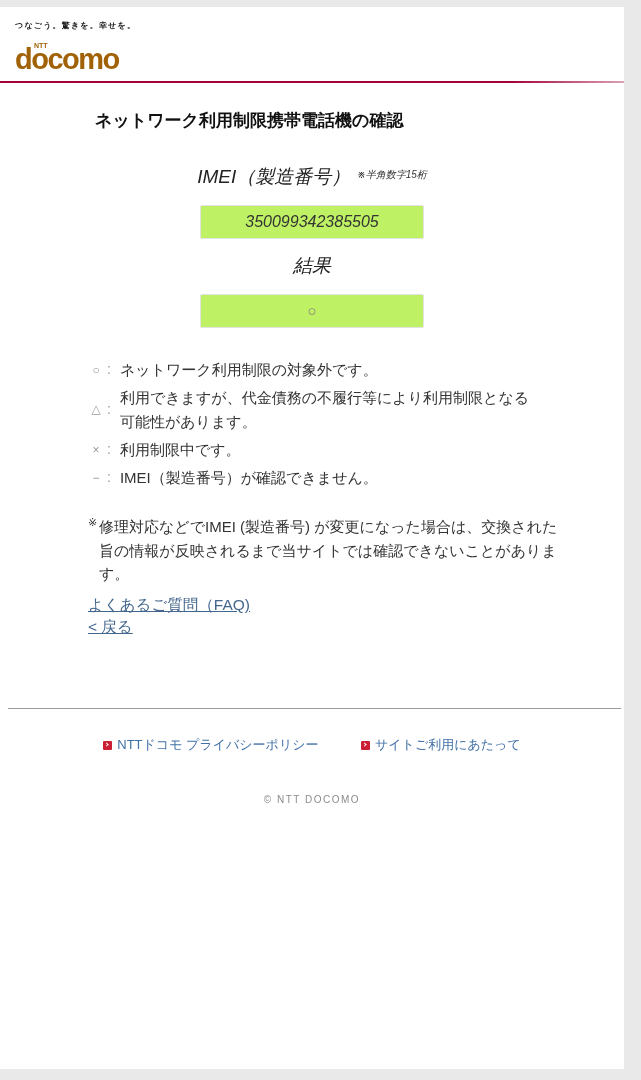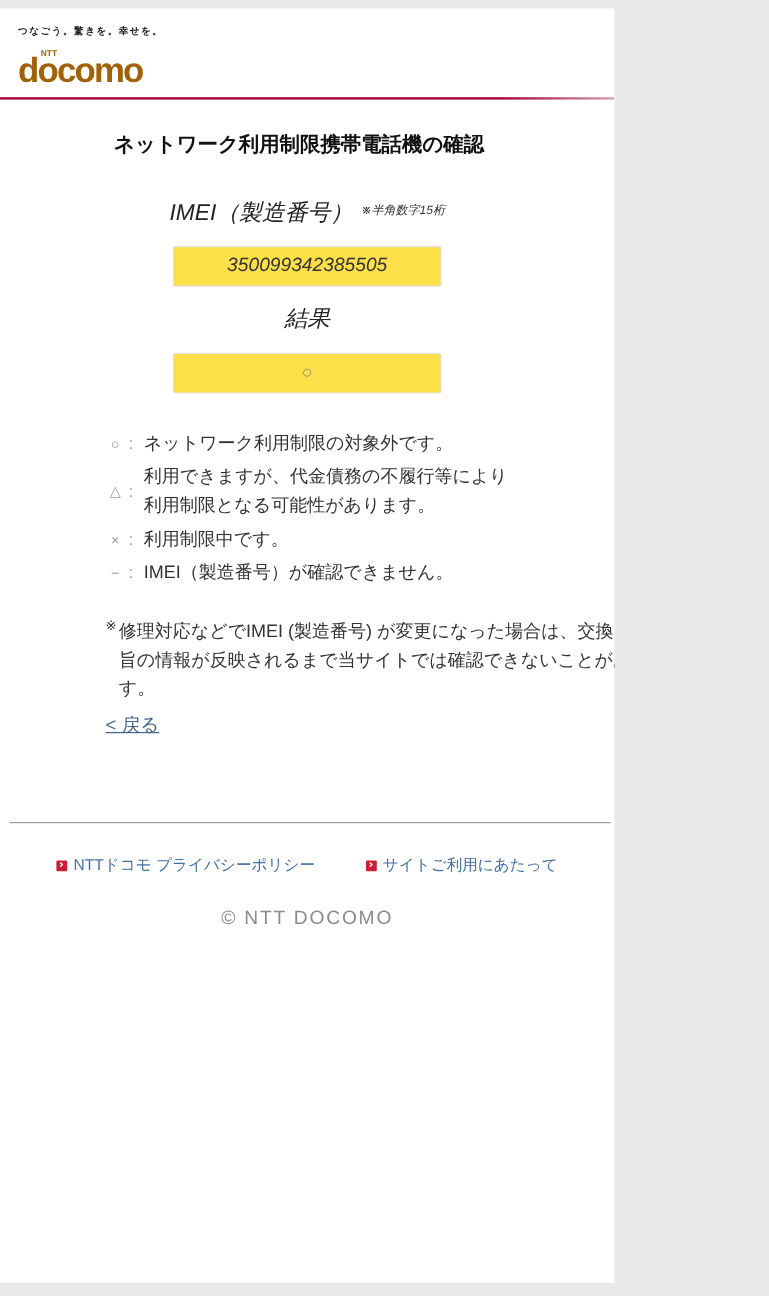--- a/index.html
+++ b/index.html
@@ -4,21 +4,21 @@
 <style>
   * { box-sizing: border-box; }
   html, body { margin: 0; padding: 0; }
   body {
     width: 641px; height: 1080px;
     background: #e9e9ea;
     font-family: "Liberation Sans", "DejaVu Sans", sans-serif;
     -webkit-font-smoothing: antialiased;
   }
   .page {
-    width: 512px; min-height: 1062px;
+    width: 624px; min-height: 1062px;
     margin: 7px 4px 0 0;
     background: #ffffff;
     position: relative;
     overflow: hidden;
   }
 
   
   .header { padding: 13px 0 0 15px; }
   .tagline {
     font-size: 8px; font-weight: bold; color: #1c1c1c;
@@ -48,21 +48,21 @@
   .center-col { text-align: center; font-style: italic; }
   .imei-block { margin-top: 32px; }
   .field-label { font-size: 19px; color: #222222; }
   .small-note {
     font-size: 10px; color: #333333;
     margin-left: 7px; vertical-align: 5px;
   }
   .value-box {
     width: 224px; height: 34px; line-height: 32px;
     margin: 15px auto 0 auto;
-    background: #fde047;
+    background: #bef264;
     border: 1px solid #e2e2e2;
     border-radius: 2px;
     font-size: 16px; color: #333333;
     text-align: center;
   }
   .result-block { margin-top: 14px; }
   .result-box { color: #7d7d7d; font-size: 15px; }
 
   
   .legend { margin-top: 30px; font-size: 15px; color: #333333; line-height: 1.55; }
@@ -110,22 +110,22 @@
     background: #cc1f33; border-radius: 1px;
     margin-right: 5px; position: relative; vertical-align: -1px;
   }
   .sq-arrow {
     position: absolute; left: 2px; top: 2px;
     width: 3px; height: 3px;
     border-top: 1.5px solid #ffffff; border-right: 1.5px solid #ffffff;
     transform: rotate(45deg);
   }
   .copyright {
-    margin-top: 27px; text-align: center;
-    font-size: 16px; color: #8b8b8b; letter-spacing: 1.5px;
+    margin-top: 40px; text-align: center;
+    font-size: 10px; color: #8b8b8b; letter-spacing: 1.5px;
   }
 </style>
 </head>
 <body>
 
 <div class="page">
 
   <div class="header">
     <div class="tagline">つなごう。驚きを。幸せを。</div>
     <div class="logo">
@@ -170,20 +170,21 @@
         <span class="colon">:</span>
         <div class="ltext">IMEI（製造番号）が確認できません。</div>
       </div>
     </div>
 
     <div class="site-note">
       <span class="note-marker">※</span><span>修理対応などでIMEI (製造番号) が変更になった場合は、交換された旨の情報が反映されるまで当サイトでは確認できないことがあります。</span>
     </div>
 
     <div class="links">
+      <a class="text-link">よくあるご質問（FAQ)</a>
       <a class="text-link">&lt; 戻る</a>
     </div>
   </div>
 
   <div class="footer-divider"></div>
   <div class="footer-links">
     <a class="footer-link"><span class="sq-icon"><span class="sq-arrow"></span></span><span>NTTドコモ プライバシーポリシー</span></a>
     <a class="footer-link"><span class="sq-icon"><span class="sq-arrow"></span></span><span>サイトご利用にあたって</span></a>
   </div>
   <div class="copyright">© NTT DOCOMO</div>

